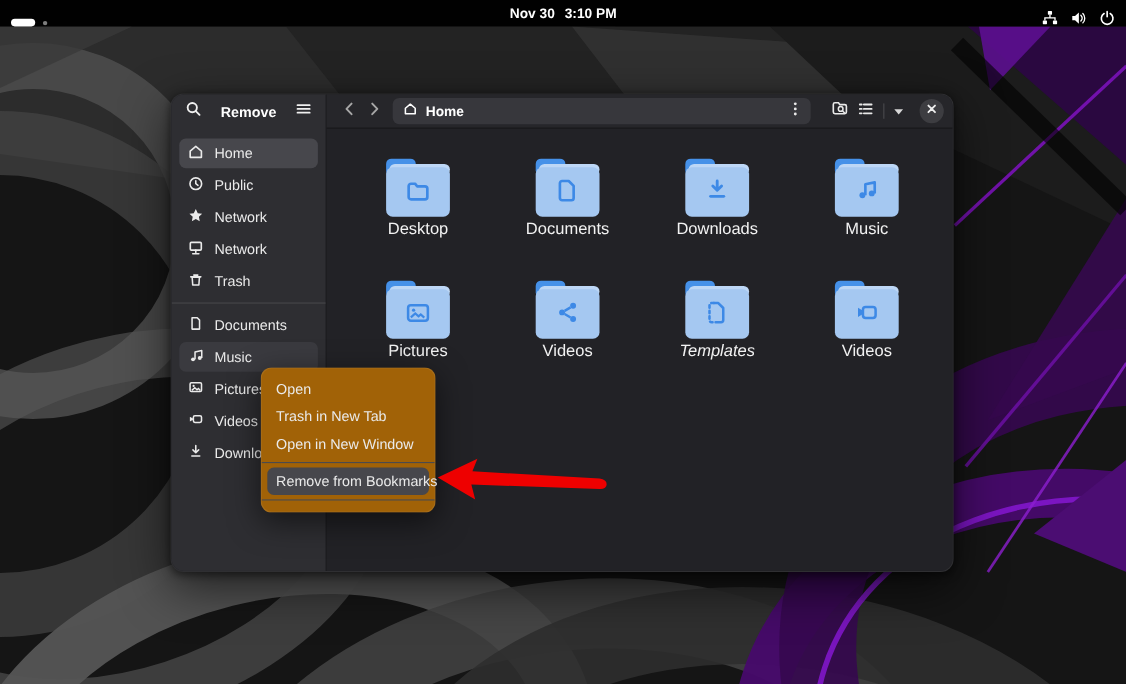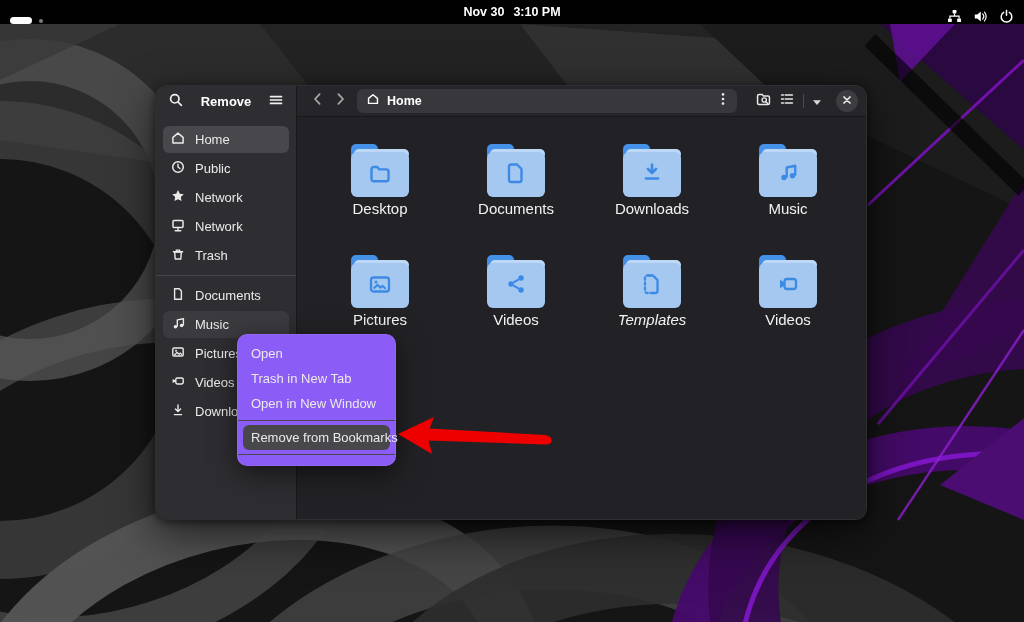--- a/index.html
+++ b/index.html
@@ -48,21 +48,21 @@
   .close-btn { width:22px; height:22px; border-radius:50%; background:#3d3d41; display:flex;
                align-items:center; justify-content:center; margin-left:10px; }
 
   .content { position:relative; flex:1; }
   .folder-item { position:absolute; width:116px; height:108px; display:flex; flex-direction:column;
                  align-items:center; }
   .folder-item .glyph { margin-top:0; }
   .folder-name { margin-top:2px; color:#f2f2f2; font-size:15px; text-align:center; }
 
   
-  .ctx-menu { position:absolute; left:237px; top:334px; width:159px; z-index:40; background:#8b5cf6;
+  .ctx-menu { position:absolute; left:237px; top:334px; width:159px; z-index:40; background:#a16207;
               border:1px solid rgba(255,255,255,.07); border-radius:10px; padding:6px 0;
               box-shadow:0 8px 28px rgba(0,0,0,.55); }
   .ctx-item { height:25px; margin:0 5px; border-radius:6px; display:flex; align-items:center;
               padding:0 8px; color:#eaeaea; font-size:13px; white-space:nowrap; }
   .ctx-item.highlighted { background:#47474c; }
   .ctx-sep { height:1px; background:#4a4a4e; margin:4px 0; }
 
   .arrow-overlay { position:absolute; inset:0; z-index:50; pointer-events:none; }
 </style>
 </head>

